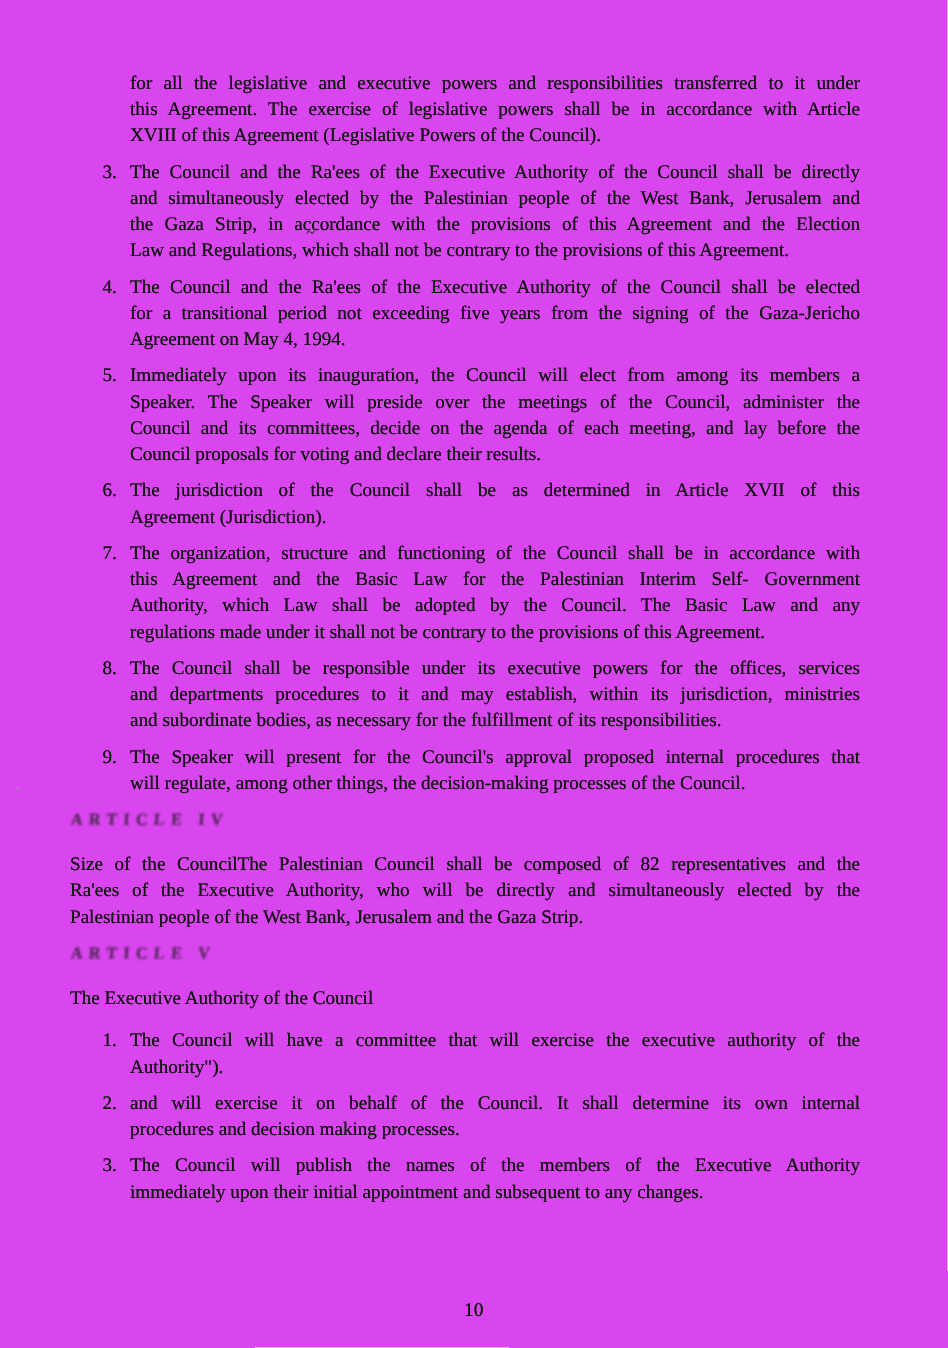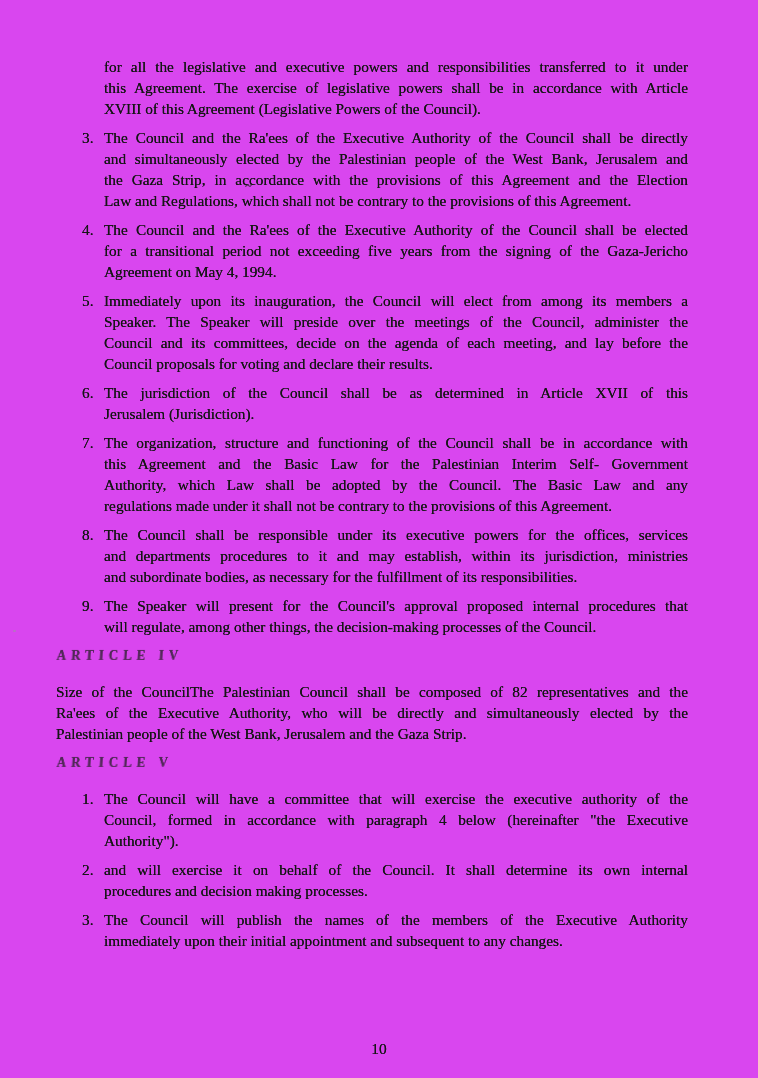--- a/index.html
+++ b/index.html
@@ -74,21 +74,21 @@
       <div class="block numbered">
         <span class="marker">5.</span>
         <div class="line">Immediately upon its inauguration, the Council will elect from among its members a</div>
         <div class="line">Speaker. The Speaker will preside over the meetings of the Council, administer the</div>
         <div class="line">Council and its committees, decide on the agenda of each meeting, and lay before the</div>
         <div class="line last">Council proposals for voting and declare their results.</div>
       </div>
       <div class="block numbered">
         <span class="marker">6.</span>
         <div class="line">The jurisdiction of the Council shall be as determined in Article XVII of this</div>
-        <div class="line last">Jerusalem (Jurisdiction).</div>
+        <div class="line last">Agreement (Jurisdiction).</div>
       </div>
       <div class="block numbered">
         <span class="marker">7.</span>
         <div class="line">The organization, structure and functioning of the Council shall be in accordance with</div>
         <div class="line">this Agreement and the Basic Law for the Palestinian Interim Self- Government</div>
         <div class="line">Authority, which Law shall be adopted by the Council. The Basic Law and any</div>
         <div class="line last">regulations made under it shall not be contrary to the provisions of this Agreement.</div>
       </div>
       <div class="block numbered">
         <span class="marker">8.</span>
@@ -105,24 +105,26 @@
         <div class="line last">ARTICLE IV</div>
       </div>
       <div class="block paragraph">
         <div class="line">Size of the CouncilThe Palestinian Council shall be composed of 82 representatives and the</div>
         <div class="line">Ra'ees of the Executive Authority, who will be directly and simultaneously elected by the</div>
         <div class="line last">Palestinian people of the West Bank, Jerusalem and the Gaza Strip.</div>
       </div>
       <div class="block article_heading">
         <div class="line last">ARTICLE V</div>
       </div>
+      <div class="block heading_line">
+        <div class="line last">The Executive Authority of the Council</div>
+      </div>
       <div class="block numbered">
         <span class="marker">1.</span>
         <div class="line">The Council will have a committee that will exercise the executive authority of the</div>
-        <div class="line">Council, formed in accordance with paragraph 4 below (hereinafter "the Executive</div>
         <div class="line last">Authority").</div>
       </div>
       <div class="block numbered">
         <span class="marker">2.</span>
         <div class="line">and will exercise it on behalf of the Council. It shall determine its own internal</div>
         <div class="line last">procedures and decision making processes.</div>
       </div>
       <div class="block numbered">
         <span class="marker">3.</span>
         <div class="line">The Council will publish the names of the members of the Executive Authority</div>

